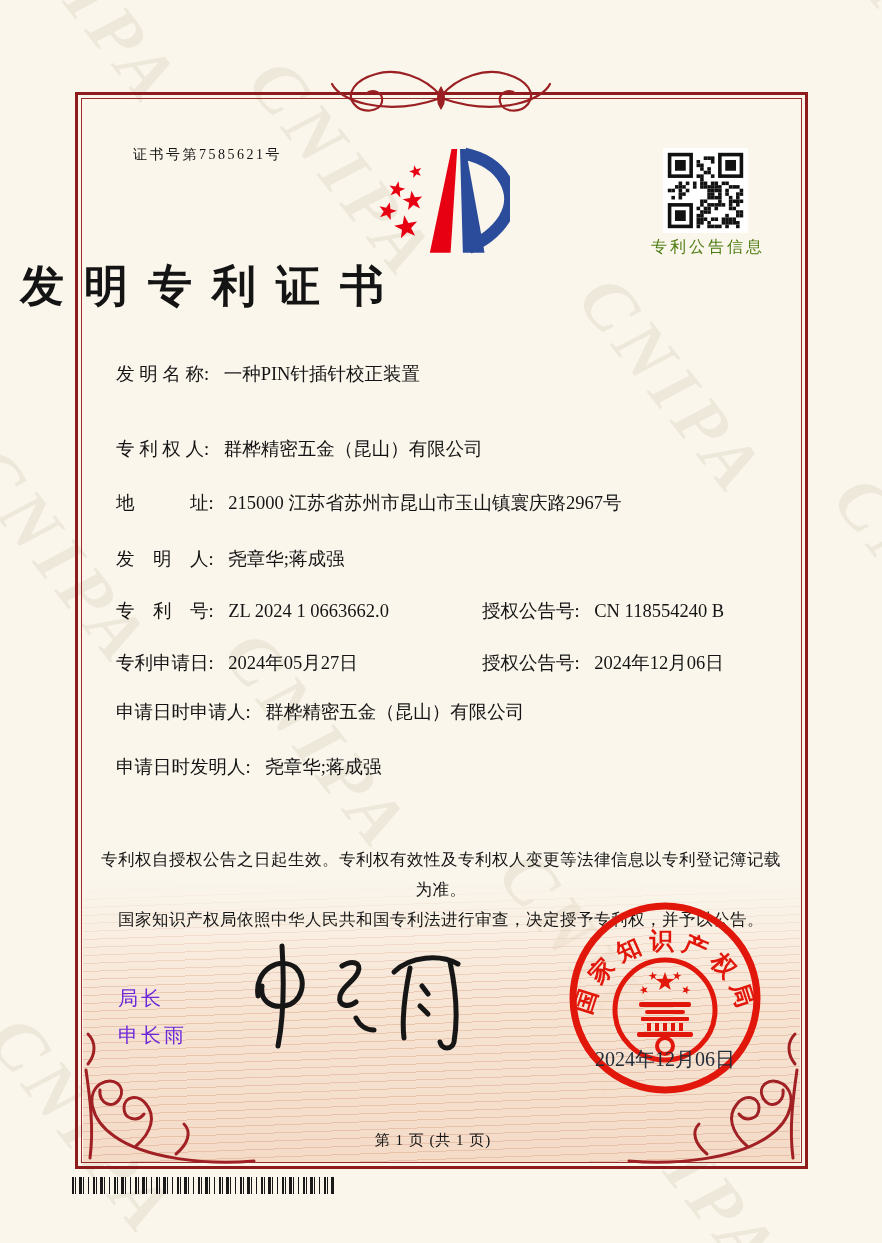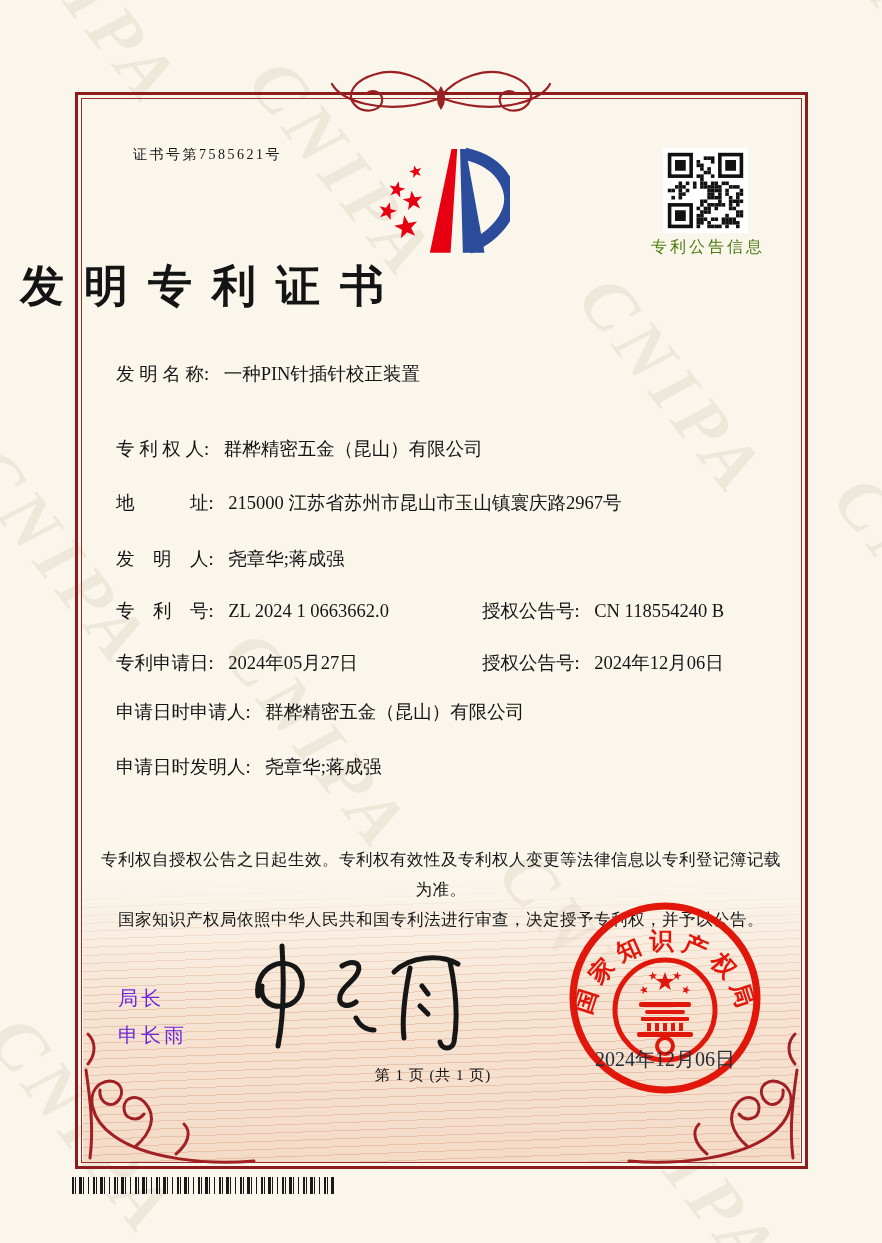--- a/index.html
+++ b/index.html
@@ -42,21 +42,21 @@
   .statement{position:absolute;left:95px;top:845px;width:692px;text-align:center;
       font-size:16.5px;line-height:30px;letter-spacing:0.5px;}
 
   .commissioner{position:absolute;left:118px;top:980px;font-family:"Liberation Sans","DejaVu Sans",sans-serif;
       font-size:20px;letter-spacing:3px;line-height:37px;color:#6d28d9;}
 
   .signature{position:absolute;left:243px;top:938px;width:232px;height:115px;}
 
   .seal{position:absolute;left:565px;top:898px;width:200px;height:200px;}
 
-  .pagefoot{position:absolute;left:0;top:1066px;width:866px;text-align:center;font-size:15px;letter-spacing:1px;}
+  .pagefoot{position:absolute;left:0;top:1131px;width:866px;text-align:center;font-size:15px;letter-spacing:1px;}
 
   .barcode{position:absolute;left:72px;top:1177px;width:262px;height:17px;
       background:repeating-linear-gradient(90deg,#191919 0 2px,transparent 2px 3px,#191919 3px 4px,transparent 4px 7px,#191919 7px 10px,transparent 10px 11px,#191919 11px 12px,transparent 12px 16px,#191919 16px 17px,transparent 17px 21px);}
 
   .orn{position:absolute;pointer-events:none;}
 </style>
 </head>
 <body>
 
 <div class="wm" style="left:-40px;top:-45px">CNIPA</div>

